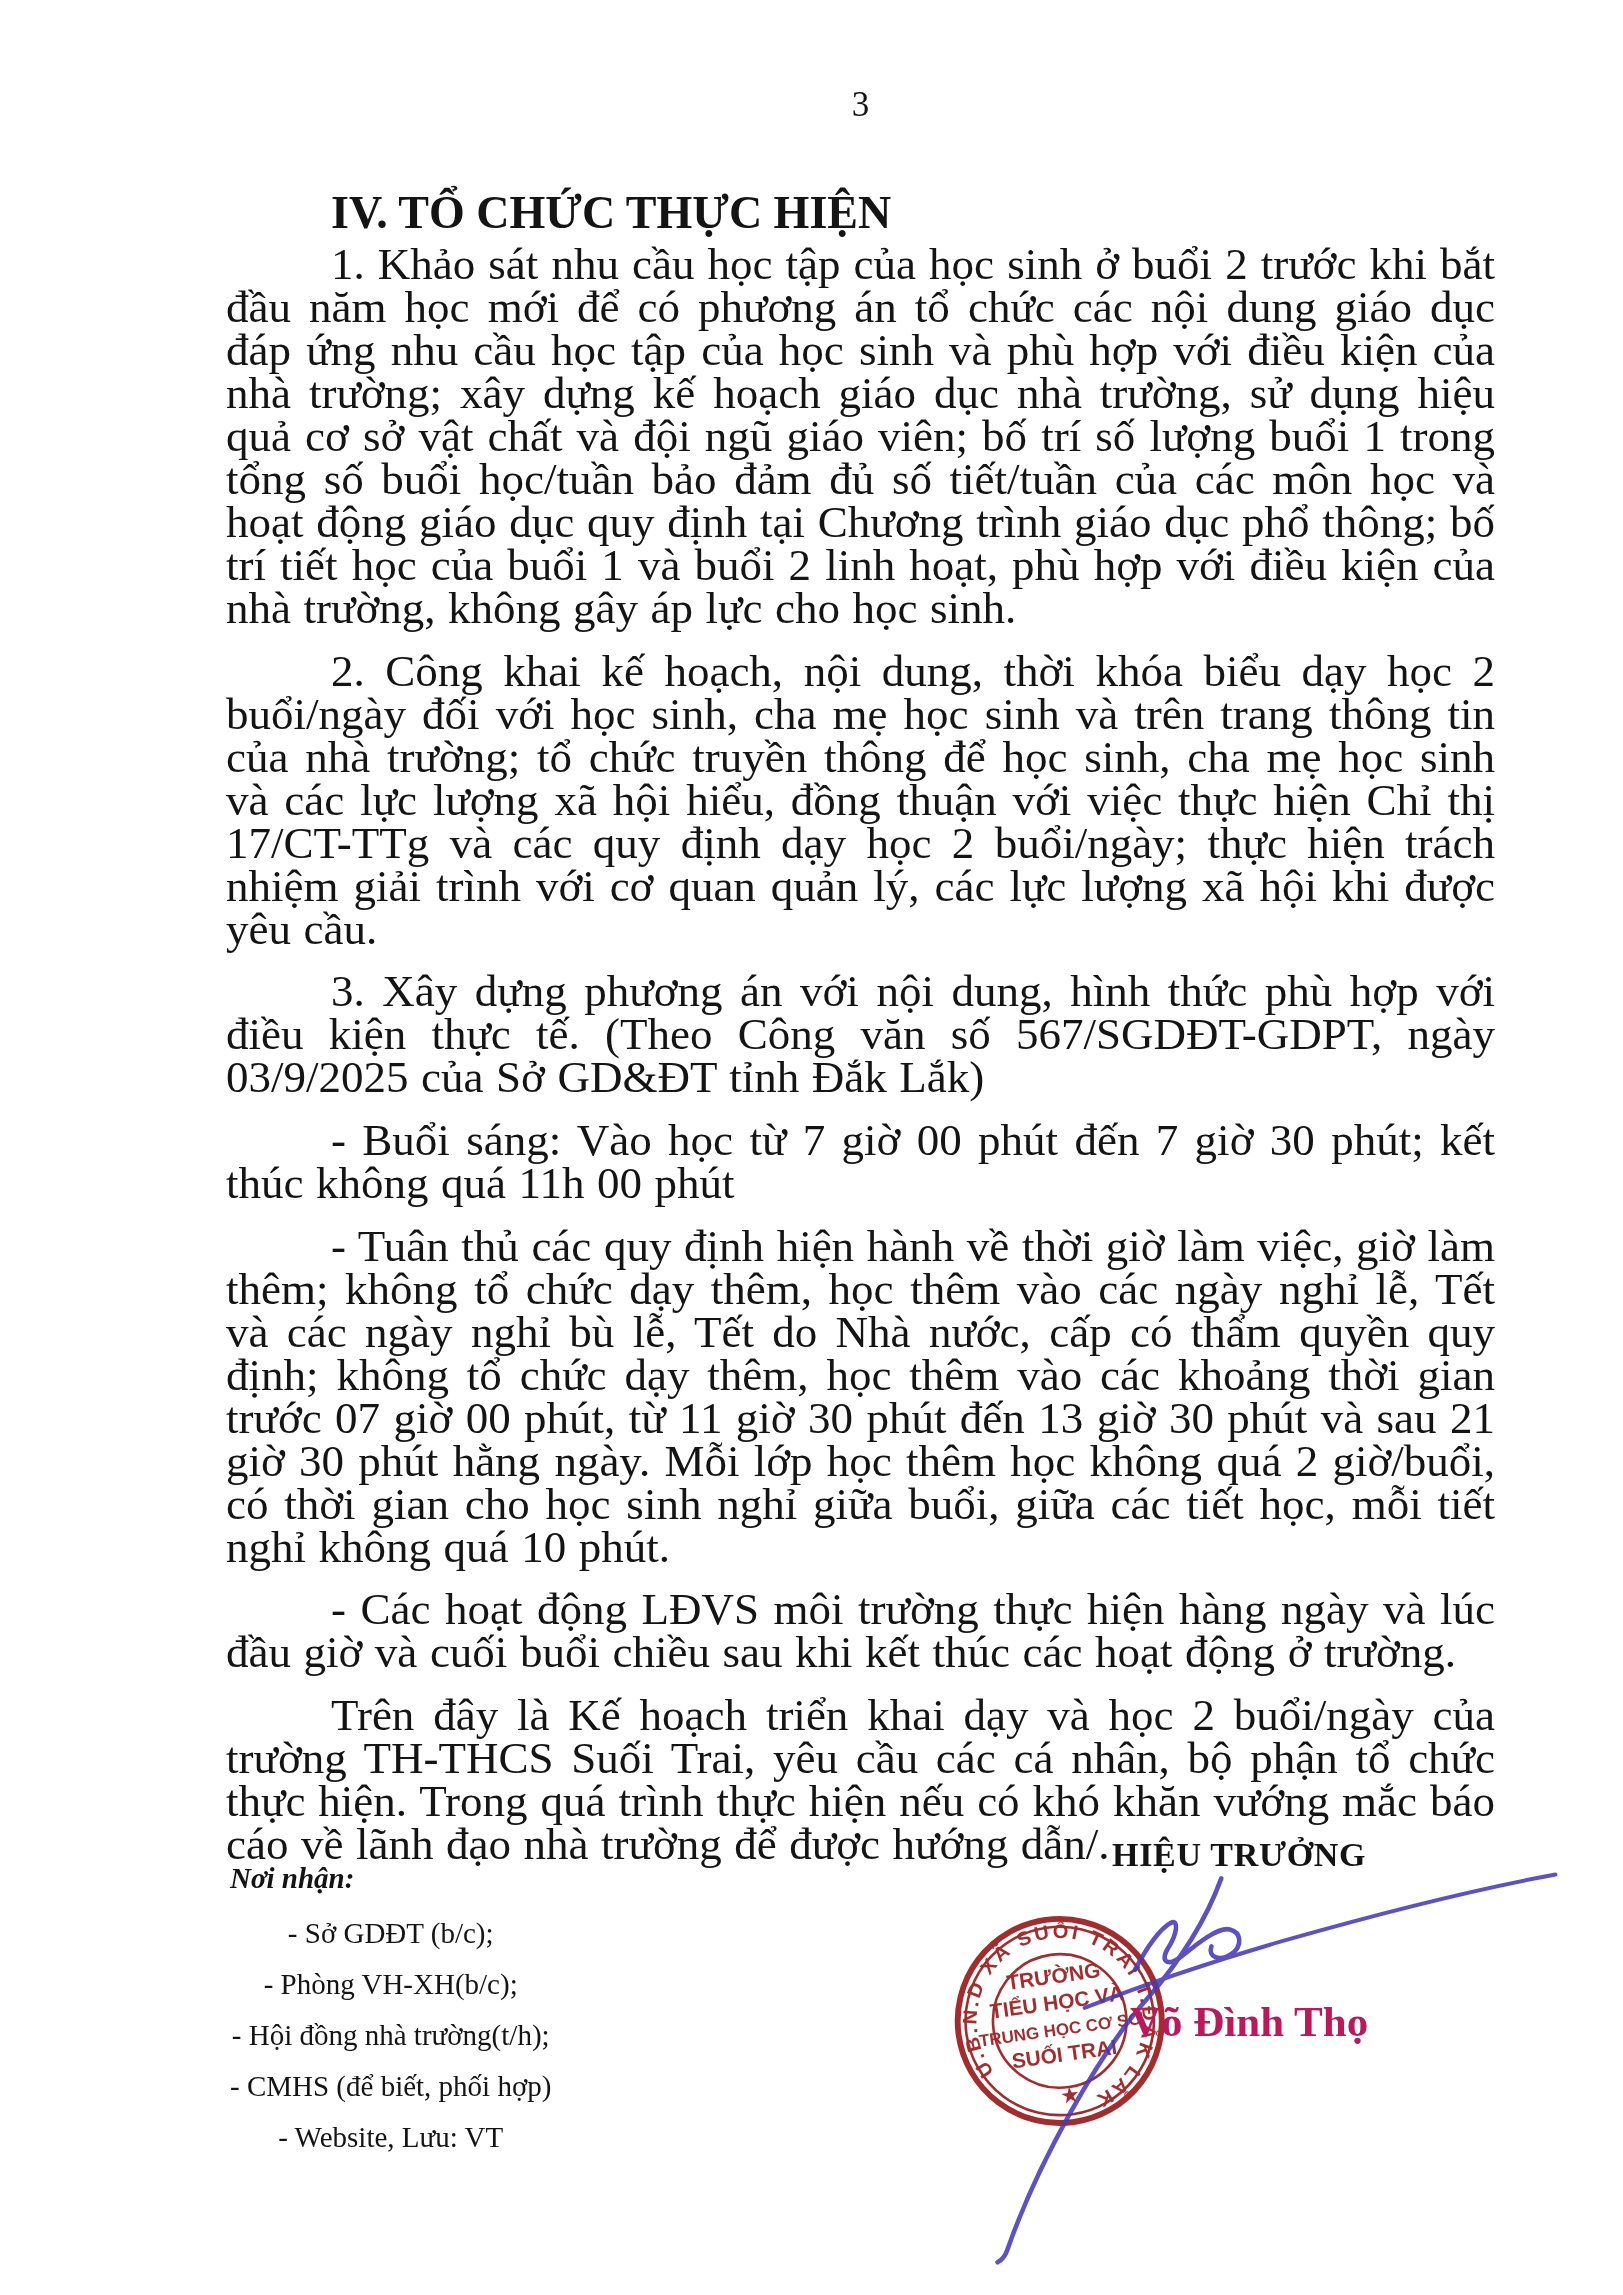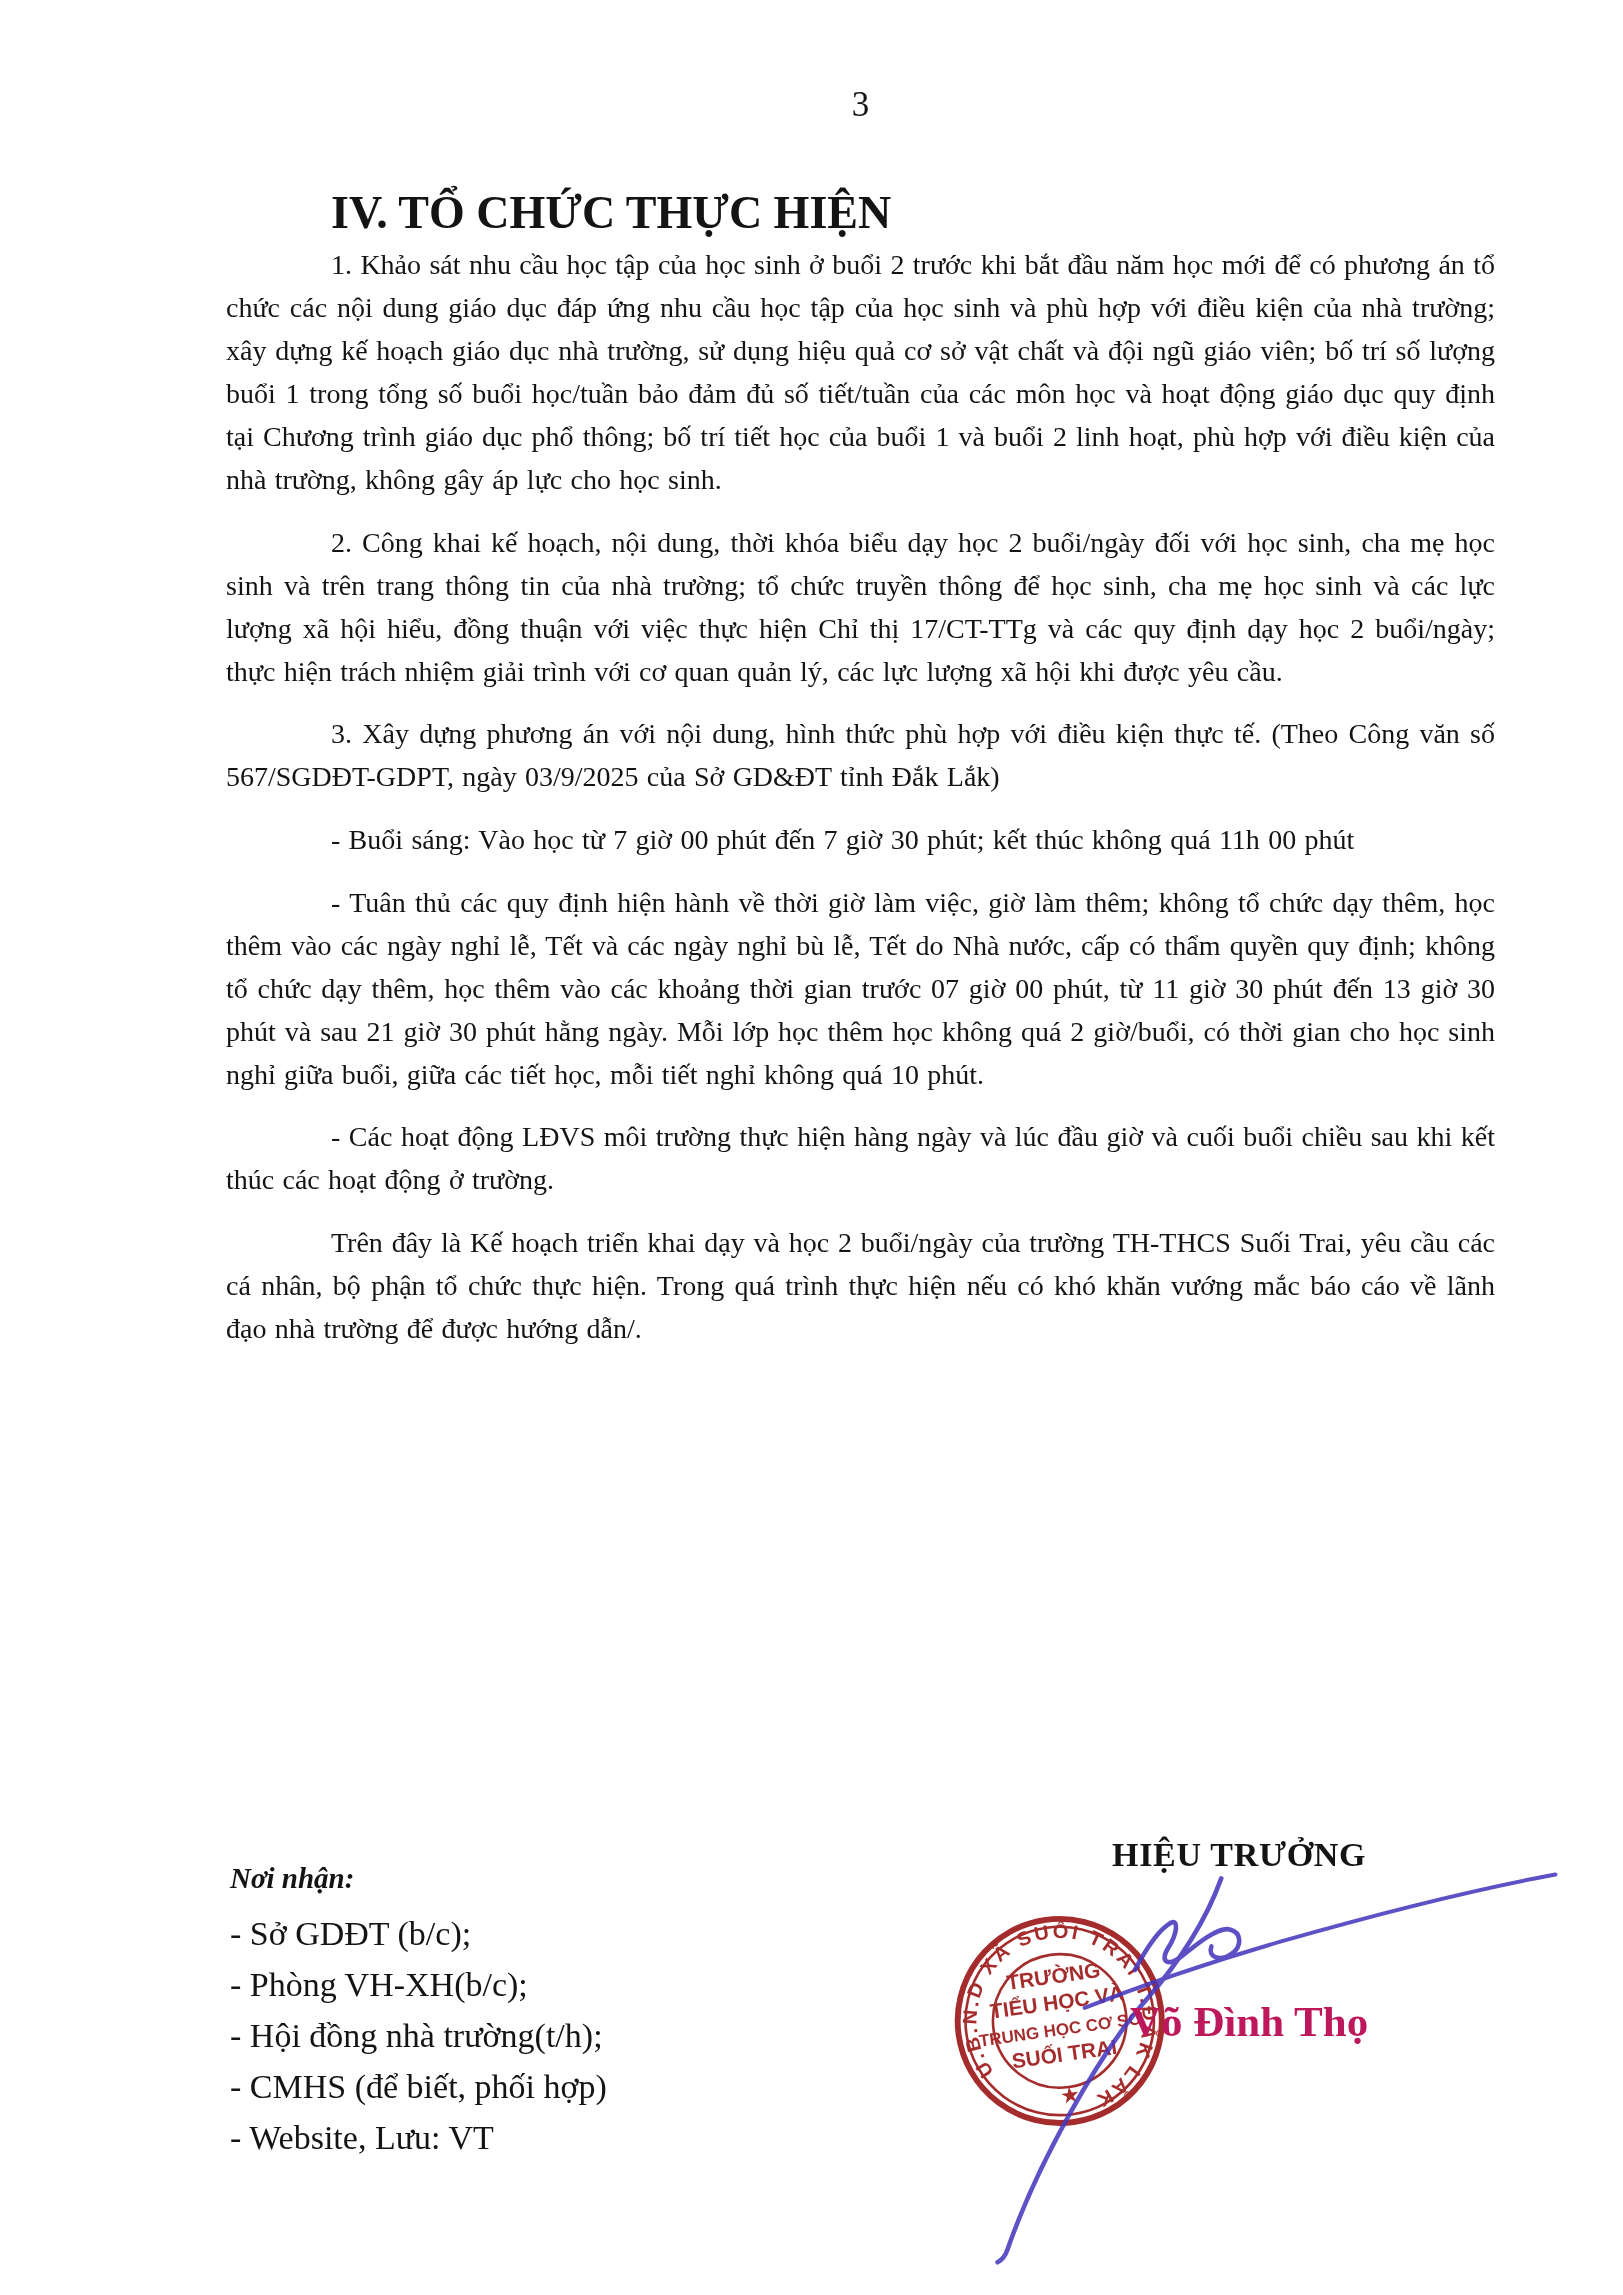--- a/index.html
+++ b/index.html
@@ -26,21 +26,21 @@
     margin: 0 0 67px 0;
   }
   .heading {
     font-size: 46px;
     font-weight: bold;
     line-height: 43px;
     margin: 0 0 9.2px 0;
     text-indent: 105px;
   }
   .body-para {
-    font-size: 28px;
+    font-size: 45px;
     line-height: 43px;
     margin: 0 0 19.6px 0;
     text-indent: 105px;
     text-align: justify;
     word-spacing: 1.3px;
   }
   .footer {
     position: absolute;
     left: 0; top: 0;
     width: 1623px; height: 2295px;
@@ -50,22 +50,23 @@
     position: absolute;
     left: 230px; top: 1862px;
     font-size: 29px;
     font-weight: bold;
     font-style: italic;
     text-align: center;
   }
   .recipients {
     position: absolute;
     left: 230px; top: 1908px;
-    font-size: 34px;
+    font-size: 29px;
     line-height: 51px;
+    text-align: center;
   }
   .sig-title {
     position: absolute;
     left: 1112px; top: 1836px;
     width: 366px;
     text-align: left;
     font-size: 34px;
     font-weight: bold;
     letter-spacing: 0.7px;
   }

